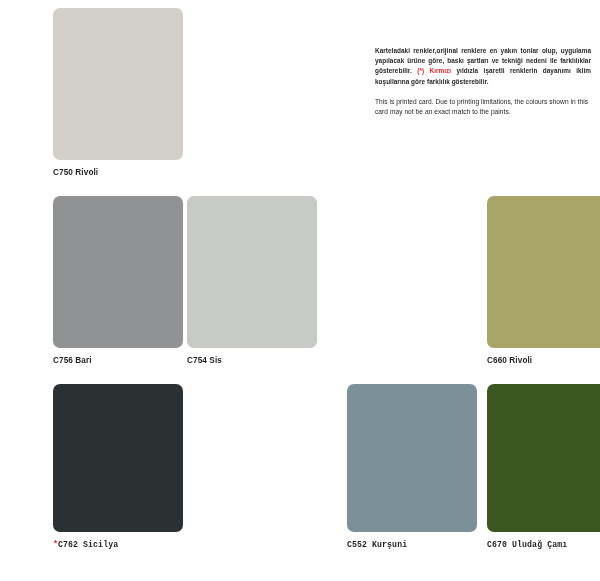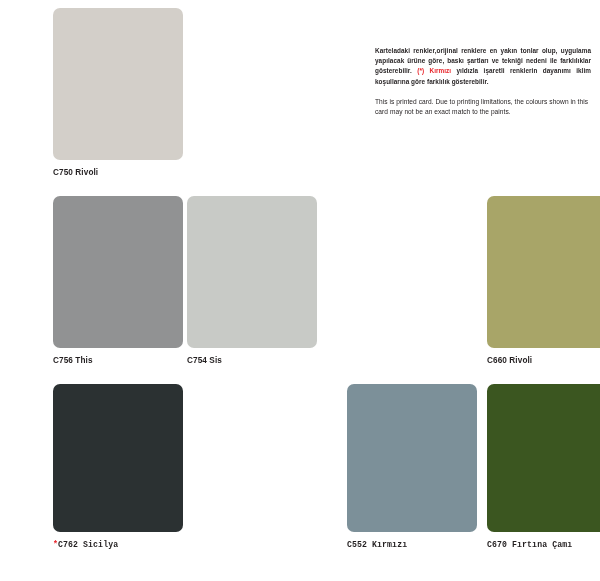--- a/index.html
+++ b/index.html
@@ -121,21 +121,21 @@
       <p class="disclaimer-en">This is printed card. Due to printing limitations, the colours shown in this card may not be an exact match to the paints.</p>
     </div>
 
   </div>
 
   <div class="swatch-row row-2">
 
     <div class="swatch-cell col-0">
       <div class="swatch-chip" style="background-color: rgb(145, 146, 147);"></div>
       <div class="swatch-label">
-        <span class="star"></span><span>C756 This</span>
+        <span class="star"></span><span>C756 Bari</span>
       </div>
     </div>
 
     <div class="swatch-cell col-1">
       <div class="swatch-chip" style="background-color: rgb(200, 202, 198);"></div>
       <div class="swatch-label">
         <span class="star"></span><span>C754 Sis</span>
       </div>
     </div>
 
@@ -155,26 +155,26 @@
       <div class="swatch-chip" style="background-color: rgb(43, 49, 50);"></div>
       <div class="swatch-label">
         <span class="star">*</span><span>C762 Sicilya</span>
       </div>
     </div>
 
 
     <div class="swatch-cell col-2">
       <div class="swatch-chip" style="background-color: rgb(124, 144, 153);"></div>
       <div class="swatch-label">
-        <span class="star"></span><span>C552 Kırmızı</span>
+        <span class="star"></span><span>C552 Kurşuni</span>
       </div>
     </div>
 
     <div class="swatch-cell col-3">
       <div class="swatch-chip" style="background-color: rgb(59, 86, 32);"></div>
       <div class="swatch-label">
-        <span class="star"></span><span>C670 Fırtına Çamı</span>
+        <span class="star"></span><span>C670 Uludağ Çamı</span>
       </div>
     </div>
 
   </div>
 
 </div>
 
 </body></html>

